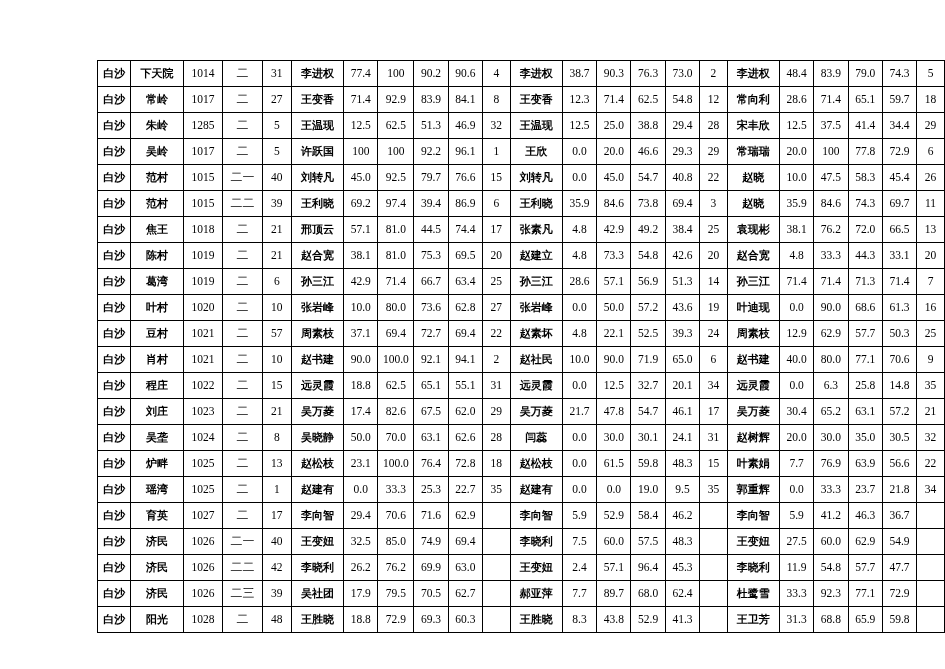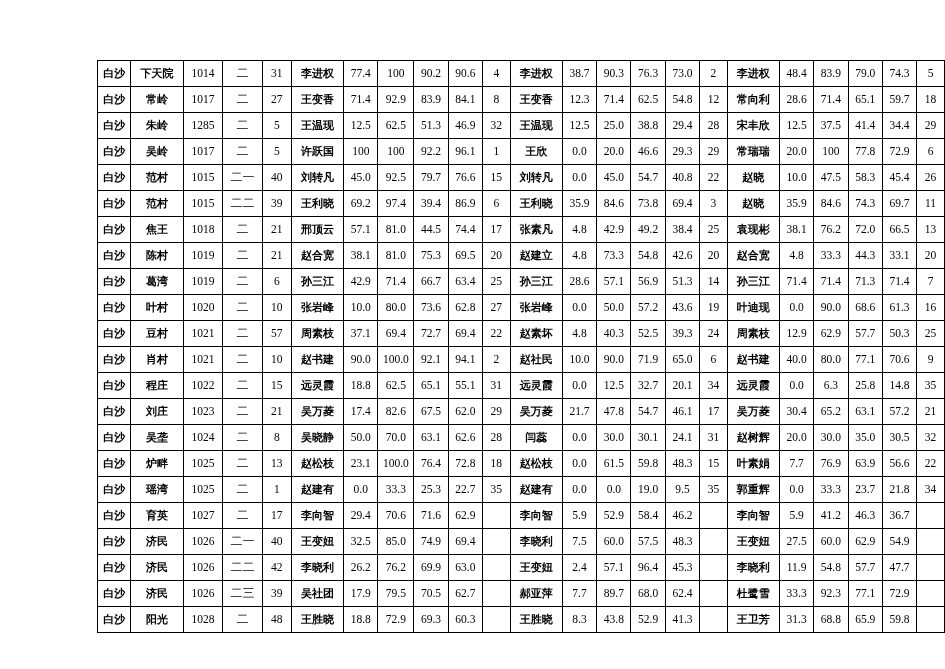--- a/index.html
+++ b/index.html
@@ -352,21 +352,21 @@
           <td class="grade">二</td>
           <td class="num">57</td>
           <td class="cnname">周素枝</td>
           <td class="score">37.1</td>
           <td class="score">69.4</td>
           <td class="score">72.7</td>
           <td class="score">69.4</td>
           <td class="rank">22</td>
           <td class="cnname">赵素坏</td>
           <td class="score">4.8</td>
-          <td class="score">40.3</td>
+          <td class="score">22.1</td>
           <td class="score">52.5</td>
           <td class="score">39.3</td>
           <td class="rank">24</td>
           <td class="cnname">周素枝</td>
           <td class="score">12.9</td>
           <td class="score">62.9</td>
           <td class="score">57.7</td>
           <td class="score">50.3</td>
           <td class="rank">25</td>
         </tr>

